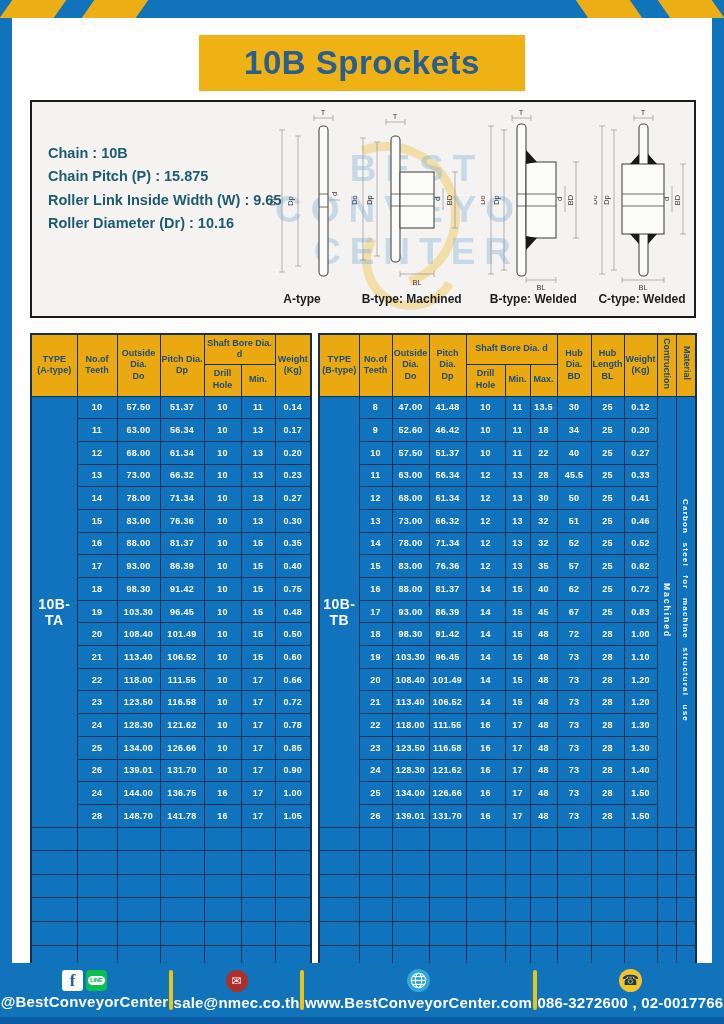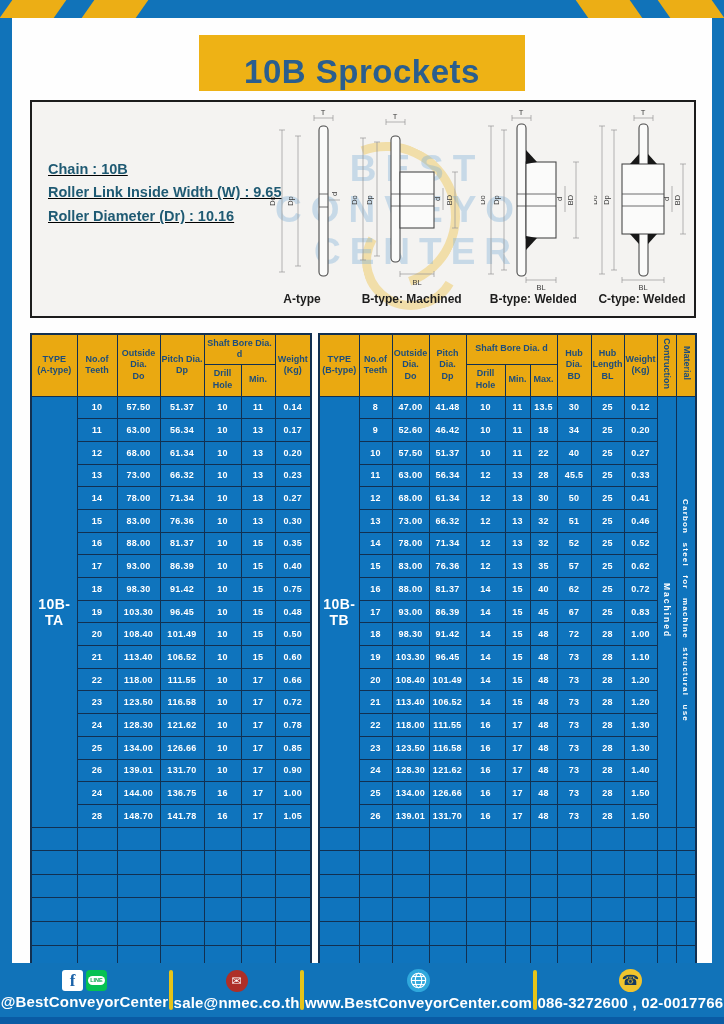--- a/index.html
+++ b/index.html
@@ -11,27 +11,27 @@
   .stripe{position:absolute;top:-5px;height:28px;width:54px;background:#ecae15;}
   .stripe.l1{left:6px;transform:skewX(-35deg);}
   .stripe.l2{left:88px;transform:skewX(-35deg);}
   .stripe.r1{right:6px;transform:skewX(35deg);}
   .stripe.r2{right:88px;transform:skewX(35deg);}
 
   .page{position:absolute;left:12px;right:12px;top:18px;bottom:61px;background:#fefefe;}
 
   
   .banner{position:absolute;top:17px;left:50%;transform:translateX(-50%);width:326px;height:56px;
-          background:#eeb215;display:flex;align-items:flex-end;justify-content:center;}
+          background:#eeb215;display:flex;align-items:center;justify-content:center;}
   .banner .title{font-size:33px;font-weight:bold;color:#2a5e8e;letter-spacing:0.5px;}
 
   
   .spec-box{position:absolute;left:18px;top:82px;width:662px;height:214px;background:#f4f3f1;
             border:2px solid #1c1c1c;overflow:hidden;}
-  .spec-lines{position:absolute;left:16px;top:56px;z-index:2;text-decoration:underline;}
+  .spec-lines{position:absolute;left:16px;top:40px;z-index:2;}
   .spec-line{font-size:14.5px;font-weight:bold;color:#1f5a73;line-height:1.62;white-space:nowrap;}
 
   .watermark{position:absolute;left:225px;top:46px;width:320px;text-align:center;z-index:0;
              color:rgba(125,175,215,0.38);font-weight:bold;font-size:37px;letter-spacing:9px;line-height:1.12;}
   .wm-arc{position:absolute;z-index:0;border-radius:50%;border:9px solid rgba(236,178,21,0.32);}
   .wm-arc.a1{left:280px;top:40px;width:130px;height:130px;border-left-color:transparent;border-bottom-color:transparent;transform:rotate(25deg);}
   .wm-arc.a2{left:330px;top:110px;width:80px;height:80px;border-right-color:transparent;border-top-color:transparent;transform:rotate(-15deg);}
 
   .diagrams{position:absolute;left:230px;top:8px;right:4px;bottom:4px;display:flex;justify-content:space-between;z-index:1;}
   .diag{display:flex;flex-direction:column;align-items:center;}
@@ -95,20 +95,21 @@
       <div class="wm-arc a1"></div>
       <div class="wm-arc a2"></div>
       <div class="watermark">
         <div>BEST</div>
         <div>CONVEYOR</div>
         <div>CENTER</div>
       </div>
 
       <div class="spec-lines">
         <div class="spec-line">Chain : 10B</div>
+        <div class="spec-line">Chain Pitch (P) : 15.875</div>
         <div class="spec-line">Roller Link Inside Width (W) : 9.65</div>
         <div class="spec-line">Roller Diameter (Dr) : 10.16</div>
       </div>
 
       <div class="diagrams">
 
         <div class="diag">
           <svg width="80" height="182" viewBox="0 0 80 182">
             <line class="dim" x1="52" y1="8" x2="71" y2="8"></line>
               <line class="dim" x1="52" y1="5" x2="52" y2="11"></line>

